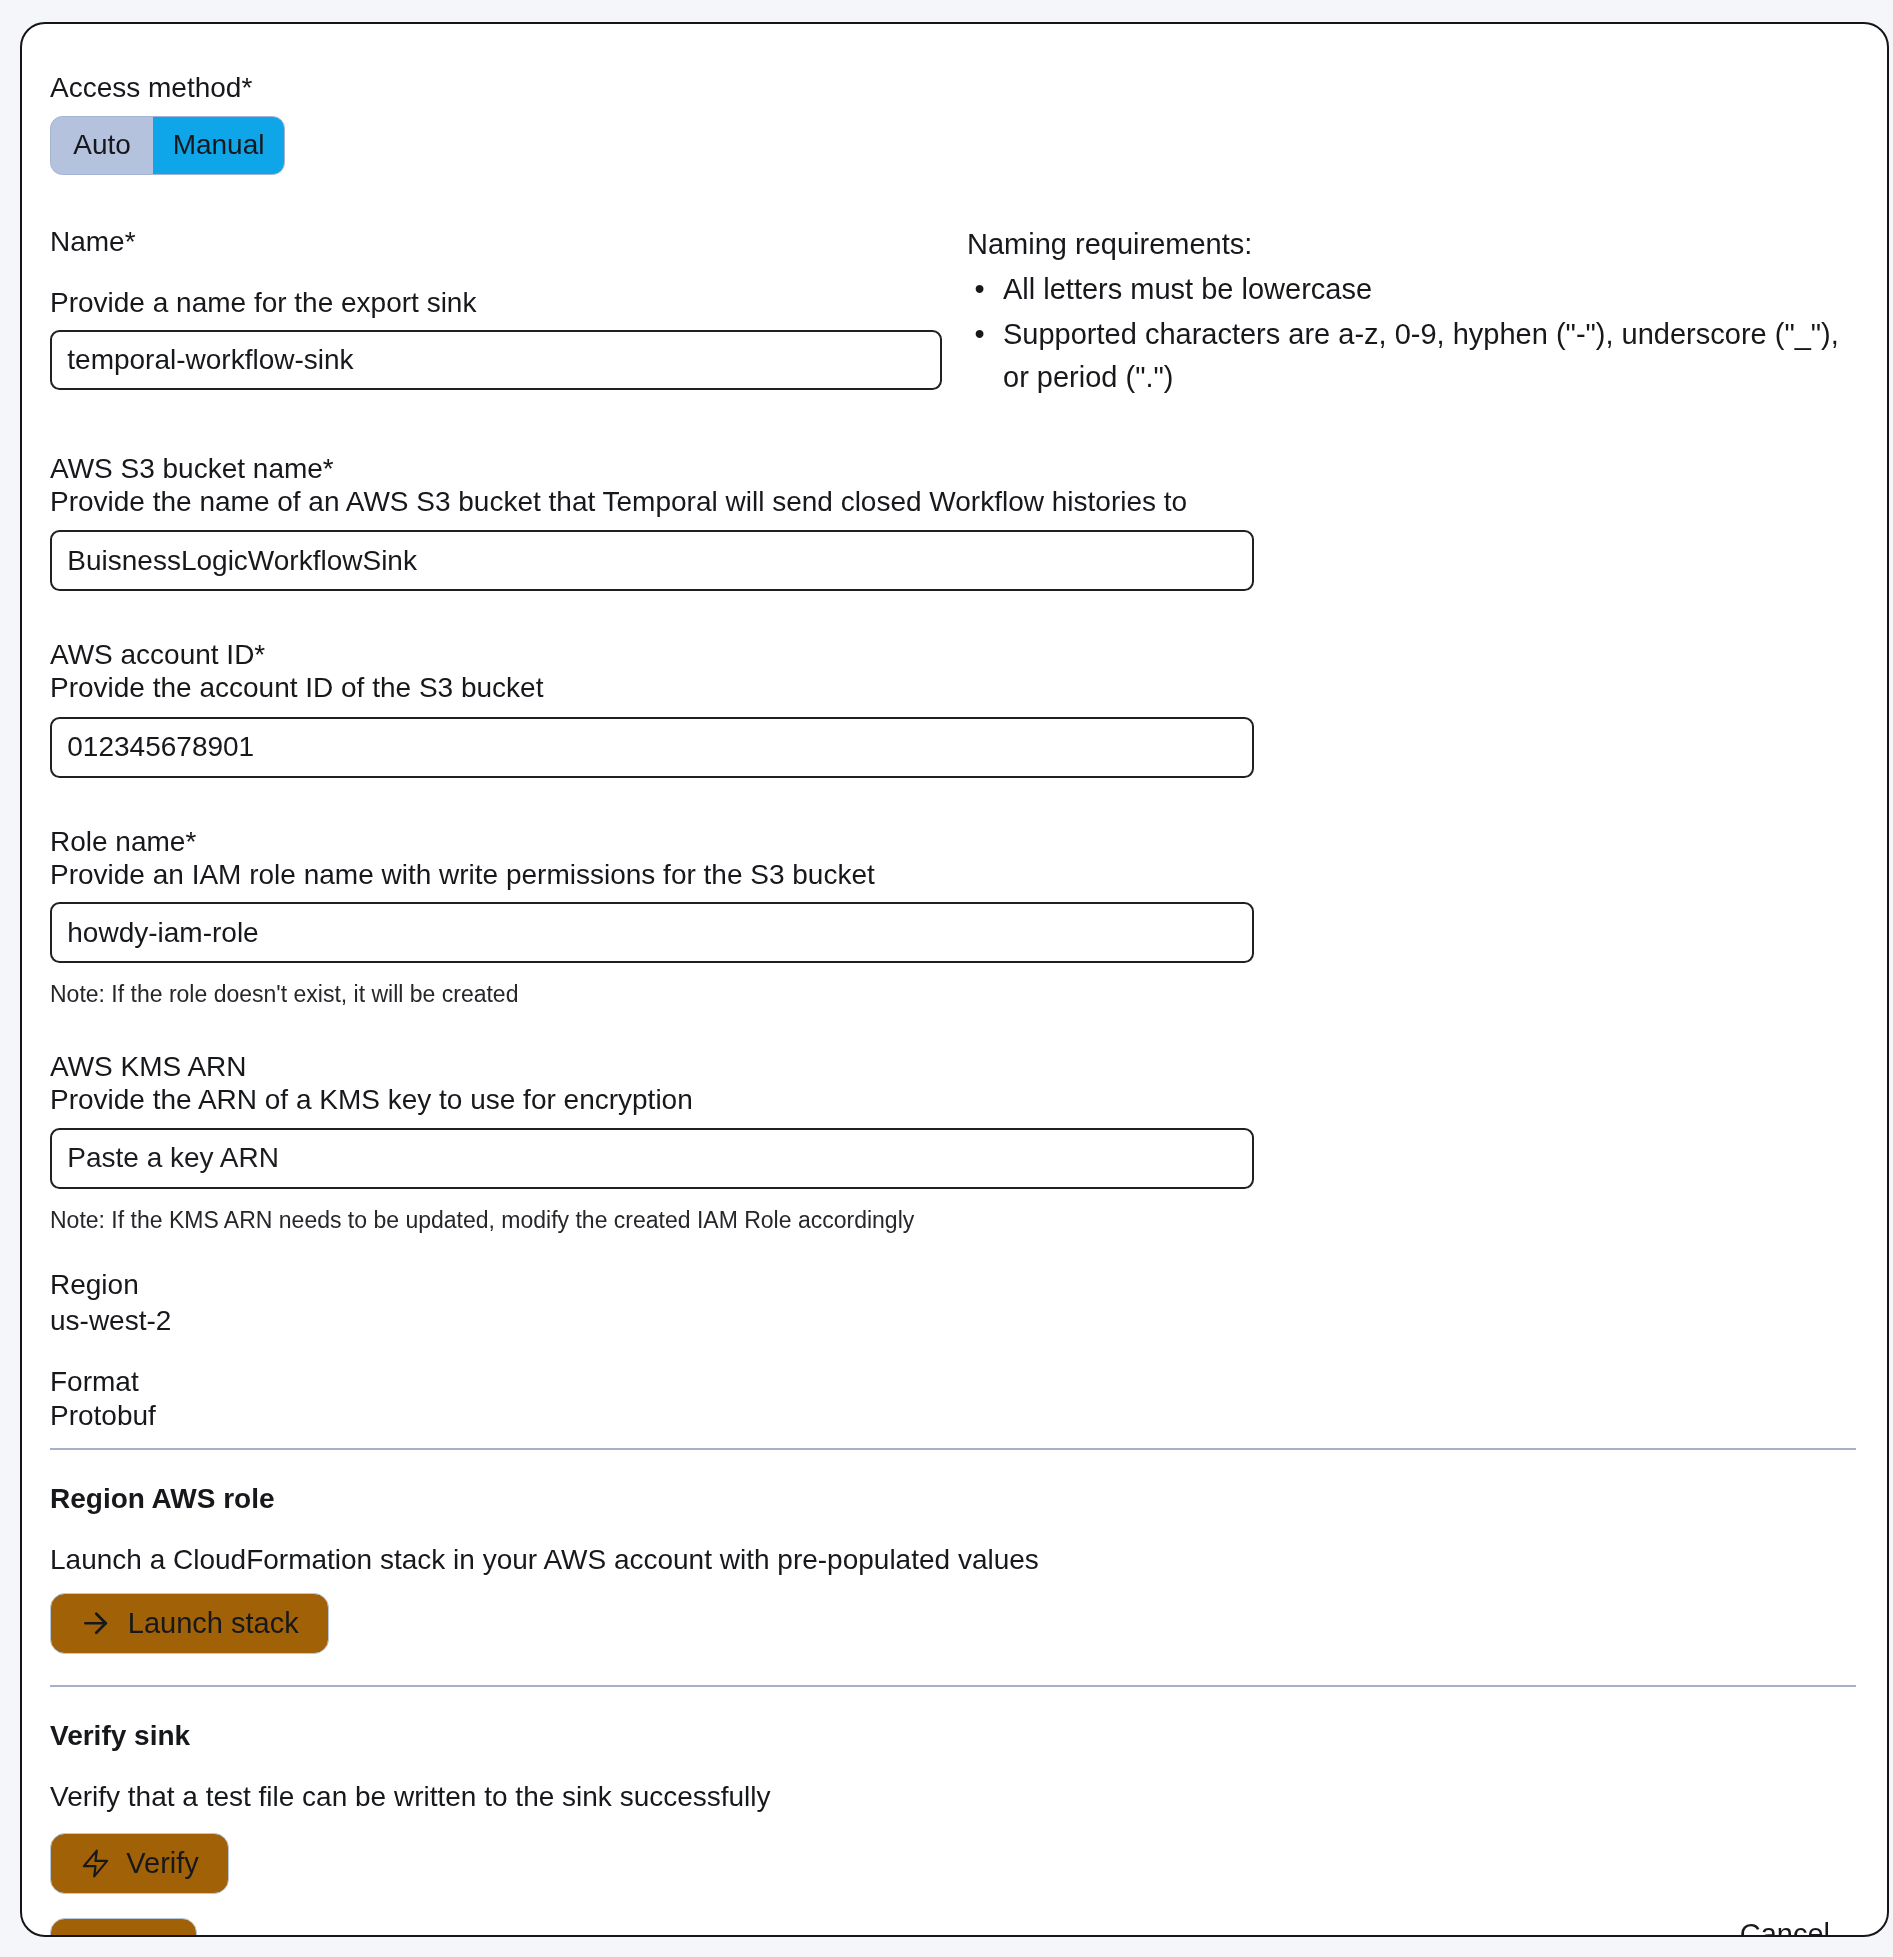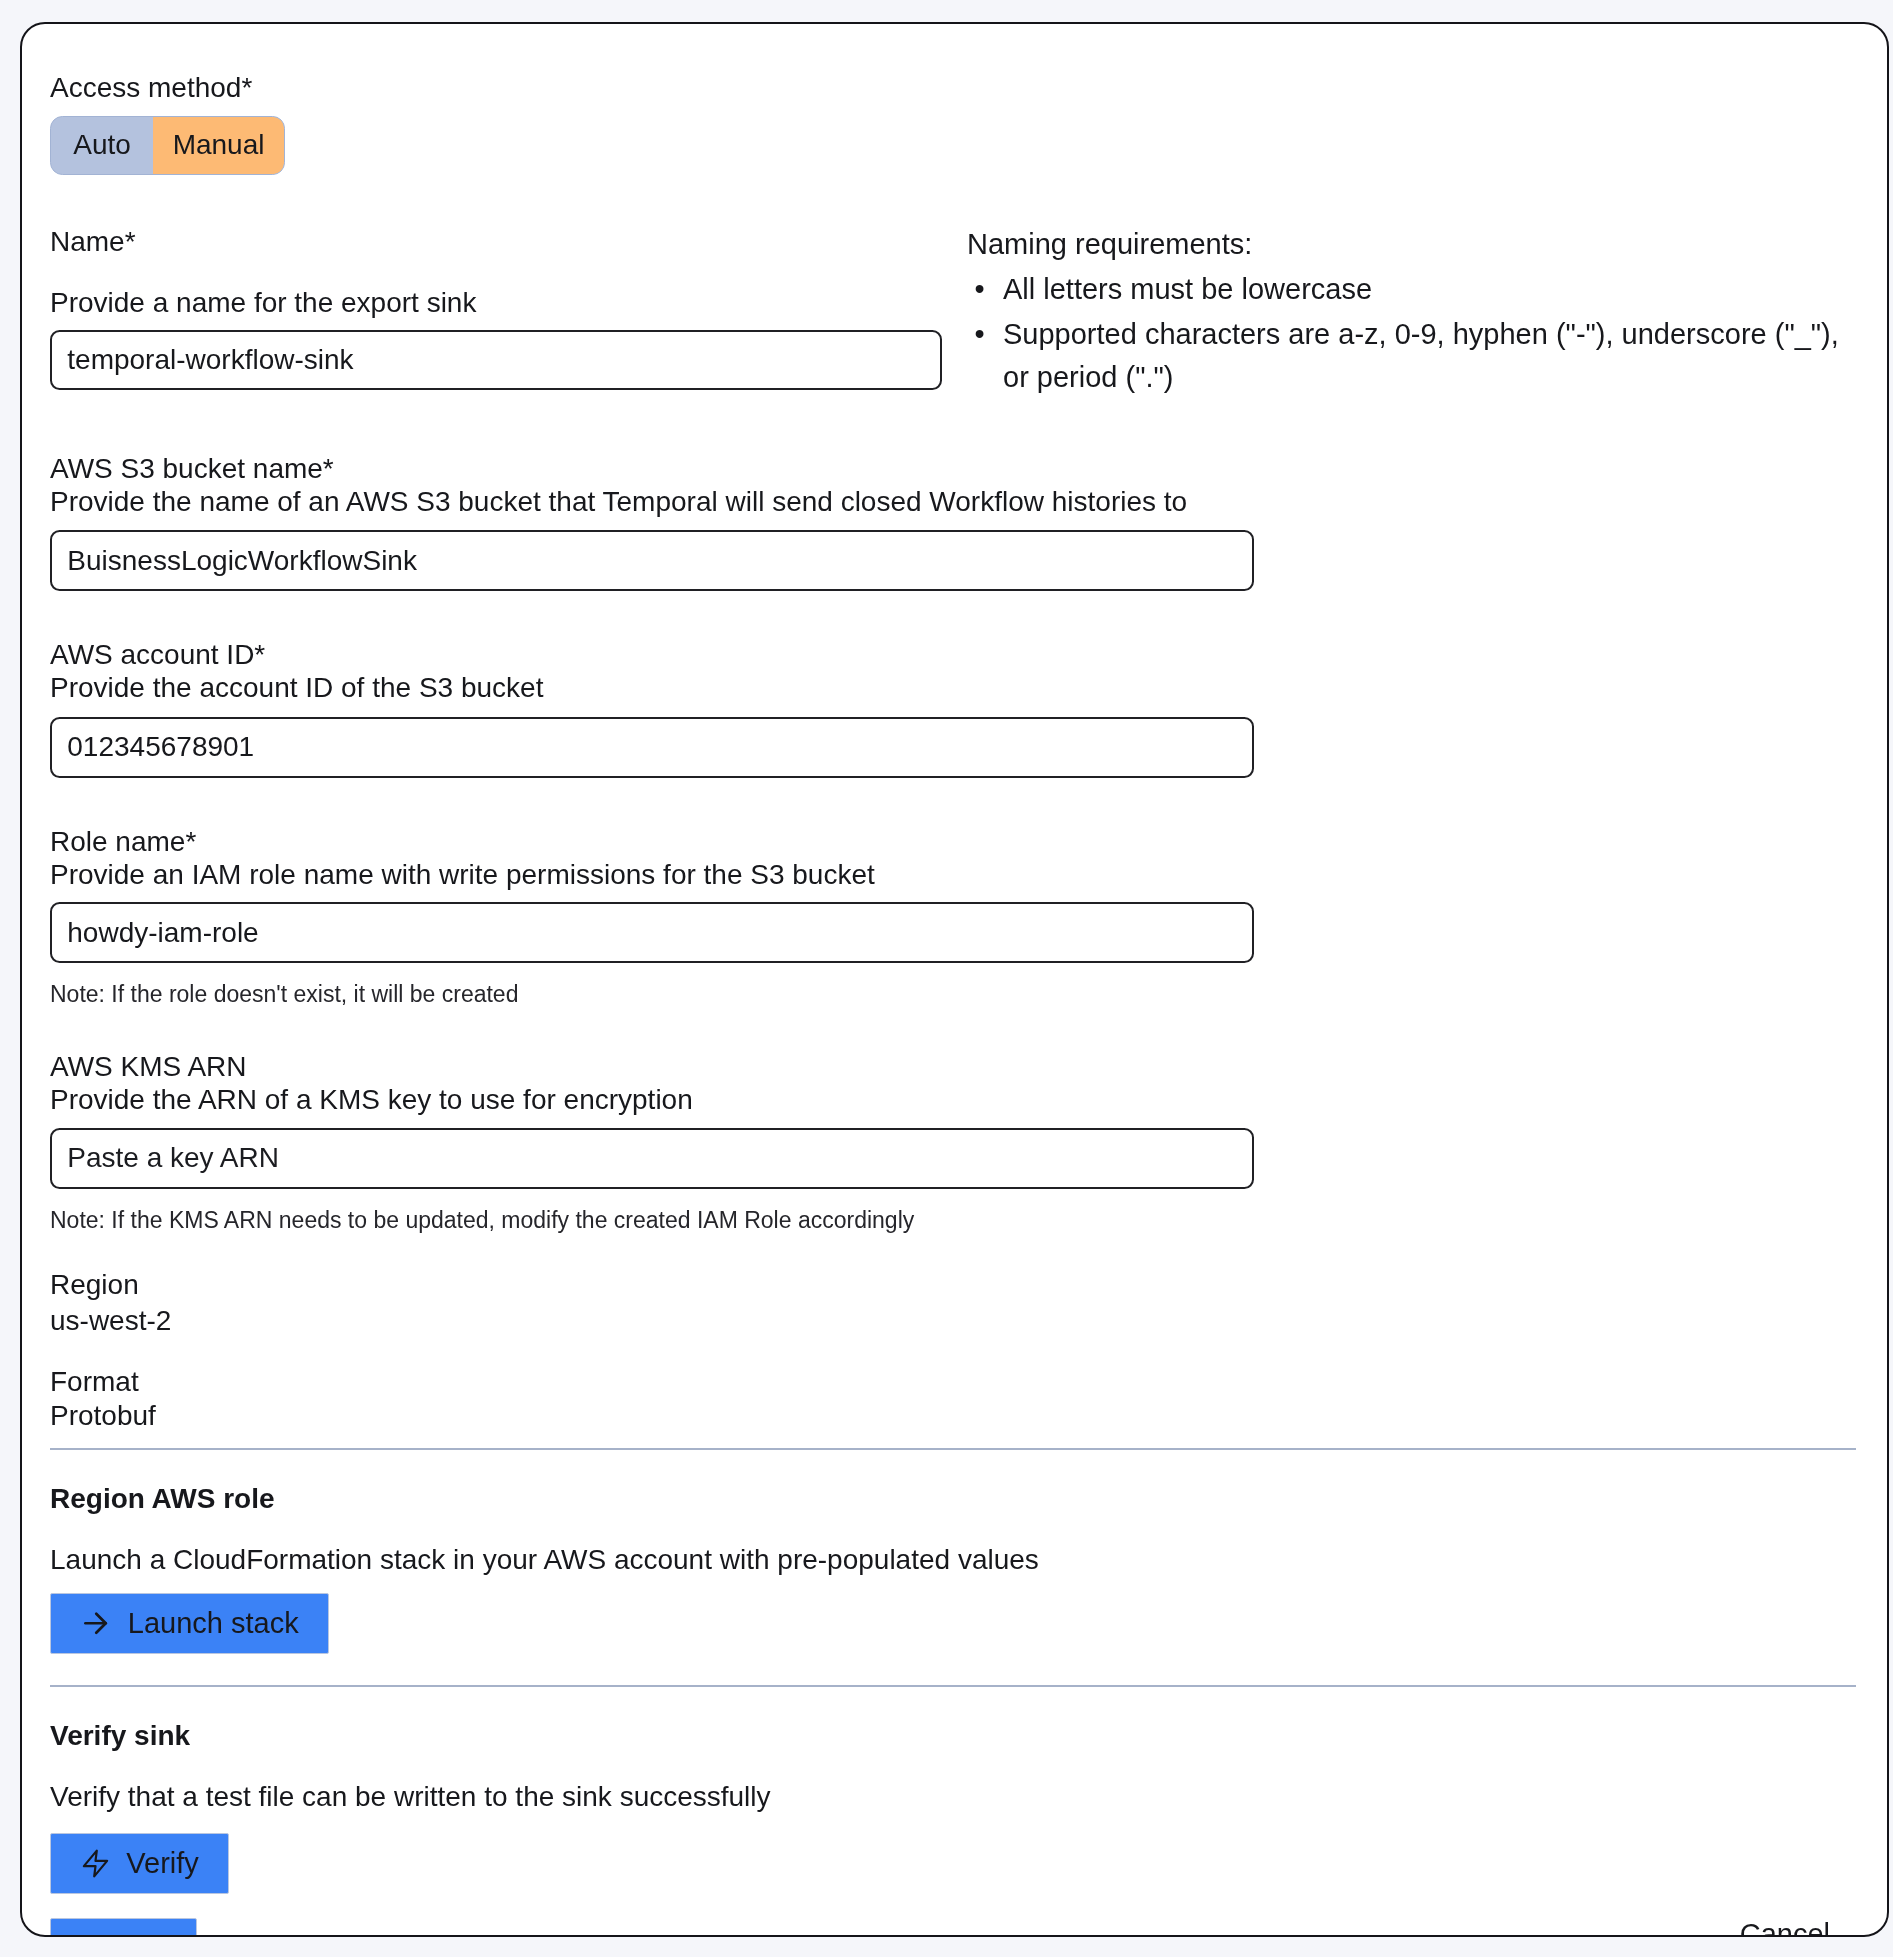--- a/index.html
+++ b/index.html
@@ -37,21 +37,21 @@
     background:#b4c2de;
   }
   .seg{
     border:none;background:transparent;
     font-family:"Liberation Sans", sans-serif;
     font-size:28px;color:#17181c;
     padding:0;margin:0;cursor:pointer;
     display:flex;align-items:center;justify-content:center;
   }
   .seg.auto{width:103px;}
-  .seg.manual{width:132px;background:#fdba74;border-radius:0 10.5px 10.5px 0;}
+  .seg.manual{width:132px;background:#0ea5e9;border-radius:0 10.5px 10.5px 0;}
 
   .two-col{display:flex;margin-top:50px;}
   .col-left{width:892px;flex:0 0 892px;}
   .col-right{margin-left:25px;width:889px;font-size:29px;}
   .req-heading{font-size:29px;line-height:38px;}
   .req-list{list-style:none;margin:5.7px 0 0 0;padding:0;}
   .req-list li{
     position:relative;padding-left:36px;
     font-size:29px;line-height:43px;margin-top:1.9px;
   }
@@ -87,23 +87,23 @@
   .divider{
     height:0;border:none;
     border-top:2.4px solid #a6b2c9;
     margin:0;width:1806px;
   }
 
   .btn{
     display:inline-flex;align-items:center;justify-content:center;
     box-sizing:border-box;
     height:61px;
-    background:#3b82f6;
+    background:#a16207;
     border:1.9px solid #b9c6e0;
-    border-radius:2px;
+    border-radius:15px;
     font-family:"Liberation Sans", sans-serif;
     font-size:29px;color:#17181c;
     cursor:pointer;
     gap:15.3px;
     padding:0 29px;
   }
   .btn .icon{display:inline-flex;align-items:center;}
 
   .bottom-row{
     margin-top:24px;

